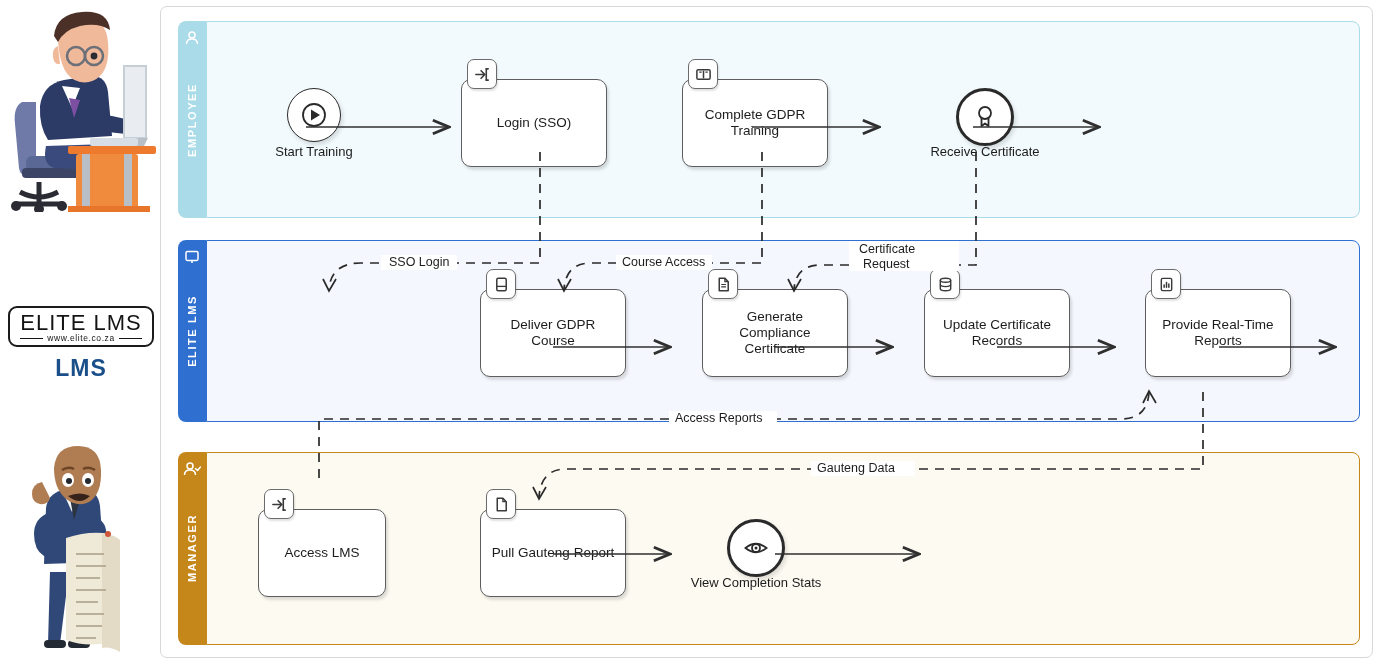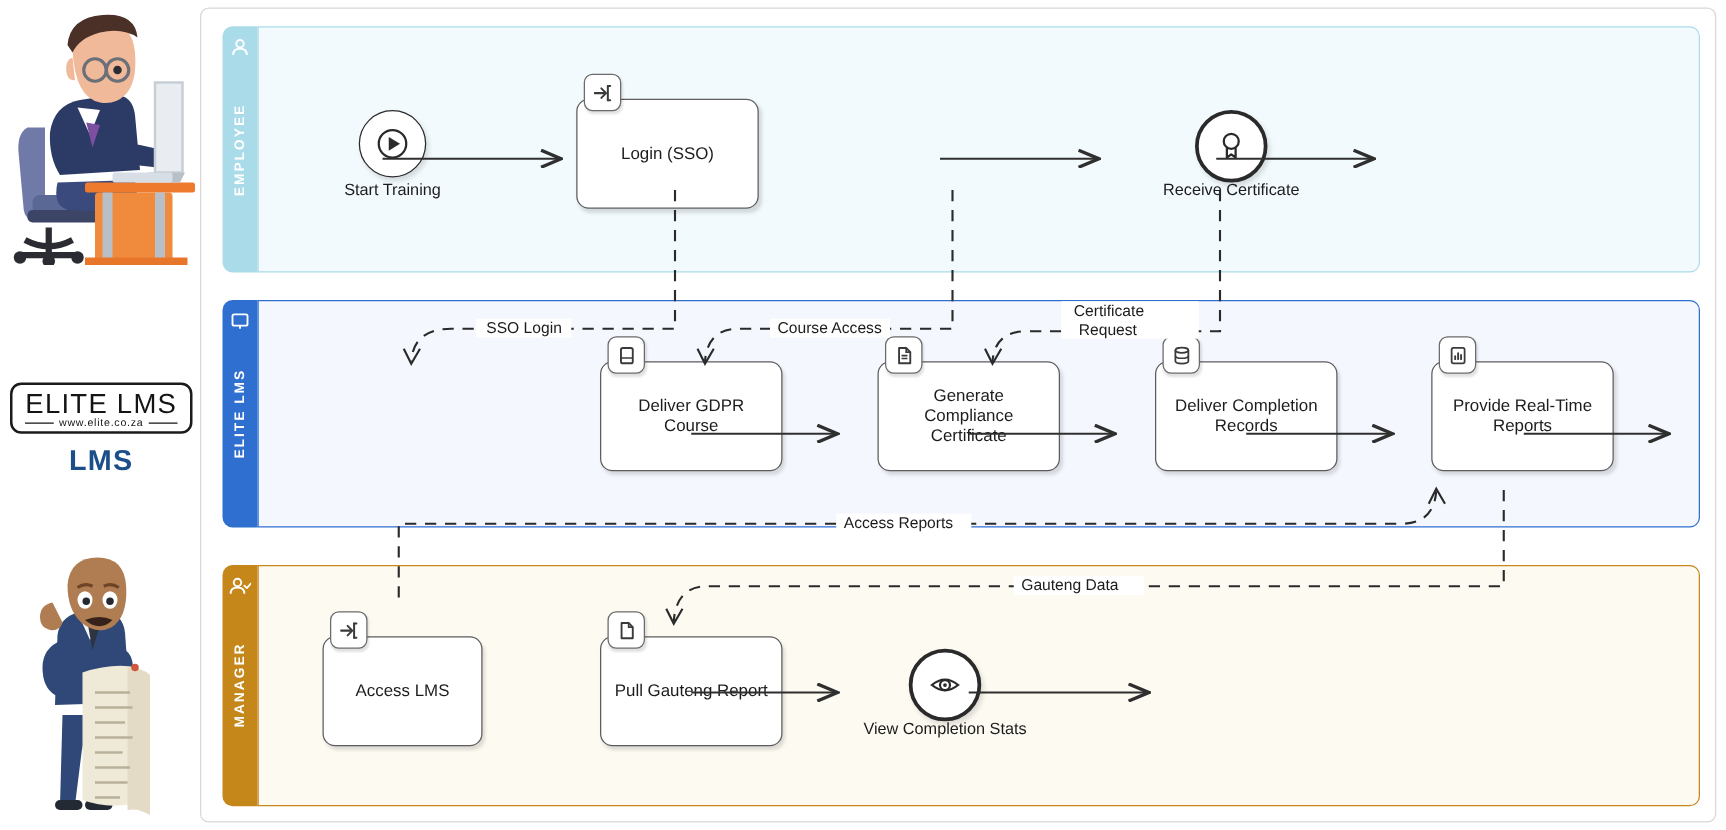--- a/index.html
+++ b/index.html
@@ -196,20 +196,32 @@
           </div>
           <div class="task-ico">
             <svg width="17" height="17" viewBox="0 0 18 18">
               <path d="M2 9 h9 M7.5 5 L11.5 9 L7.5 13" fill="none" stroke="#3a3a3a" stroke-width="1.7" stroke-linecap="round" stroke-linejoin="round"></path>
               <path d="M13 3 v12" stroke="#3a3a3a" stroke-width="1.7" stroke-linecap="round"></path>
               <path d="M13 3 h2 M13 15 h2" stroke="#3a3a3a" stroke-width="1.7" stroke-linecap="round"></path>
             </svg>
           </div>
         </div>
 
+        <div class="node" style="left:475px;top:57px;width:146px;height:88px;">
+          <div class="task" style="width:146px;height:88px;">
+            <span>Complete GDPR Training</span>
+          </div>
+          <div class="task-ico">
+            <svg width="17" height="17" viewBox="0 0 18 18">
+              <rect x="2" y="4" width="14" height="10" rx="1.4" fill="none" stroke="#3a3a3a" stroke-width="1.6"></rect>
+              <path d="M9 5 v8" stroke="#3a3a3a" stroke-width="1.6"></path>
+              <path d="M4.5 6.5 h2.5 M11 6.5 h2.5" stroke="#3a3a3a" stroke-width="1.3"></path>
+            </svg>
+          </div>
+        </div>
 
         <div class="node" style="left:749px;top:66px;">
           <div class="evt evt-end">
             <svg width="28" height="28" viewBox="0 0 28 28">
               <circle cx="14" cy="10" r="6" fill="none" stroke="#2a2a2a" stroke-width="1.8"></circle>
               <path d="M10.5 15 L10.5 23 L14 20.5 L17.5 23 L17.5 15" fill="none" stroke="#2a2a2a" stroke-width="1.8" stroke-linejoin="round"></path>
             </svg>
           </div>
           <div class="evt-label">Receive Certificate</div>
         </div>
@@ -247,21 +259,21 @@
             <svg width="17" height="17" viewBox="0 0 18 18">
               <path d="M4.5 2.5 h6 L14 6 v9.5 h-9.5 z" fill="none" stroke="#3a3a3a" stroke-width="1.6" stroke-linejoin="round"></path>
               <path d="M10.5 2.5 v3.5 H14" fill="none" stroke="#3a3a3a" stroke-width="1.4"></path>
               <path d="M6.6 9 h5 M6.6 11.5 h5" stroke="#3a3a3a" stroke-width="1.3"></path>
             </svg>
           </div>
         </div>
 
         <div class="node" style="left:717px;top:48px;width:146px;height:88px;">
           <div class="task" style="width:146px;height:88px;">
-            <span>Deliver Completion Records</span>
+            <span>Update Certificate Records</span>
           </div>
           <div class="task-ico">
             <svg width="17" height="17" viewBox="0 0 18 18">
               <ellipse cx="9" cy="4.5" rx="5.5" ry="2.2" fill="none" stroke="#3a3a3a" stroke-width="1.5"></ellipse>
               <path d="M3.5 4.5 v9 q0 2.2 5.5 2.2 q5.5 0 5.5 -2.2 v-9" fill="none" stroke="#3a3a3a" stroke-width="1.5"></path>
               <path d="M3.5 9 q0 2.2 5.5 2.2 q5.5 0 5.5 -2.2" fill="none" stroke="#3a3a3a" stroke-width="1.4"></path>
             </svg>
           </div>
         </div>
 

